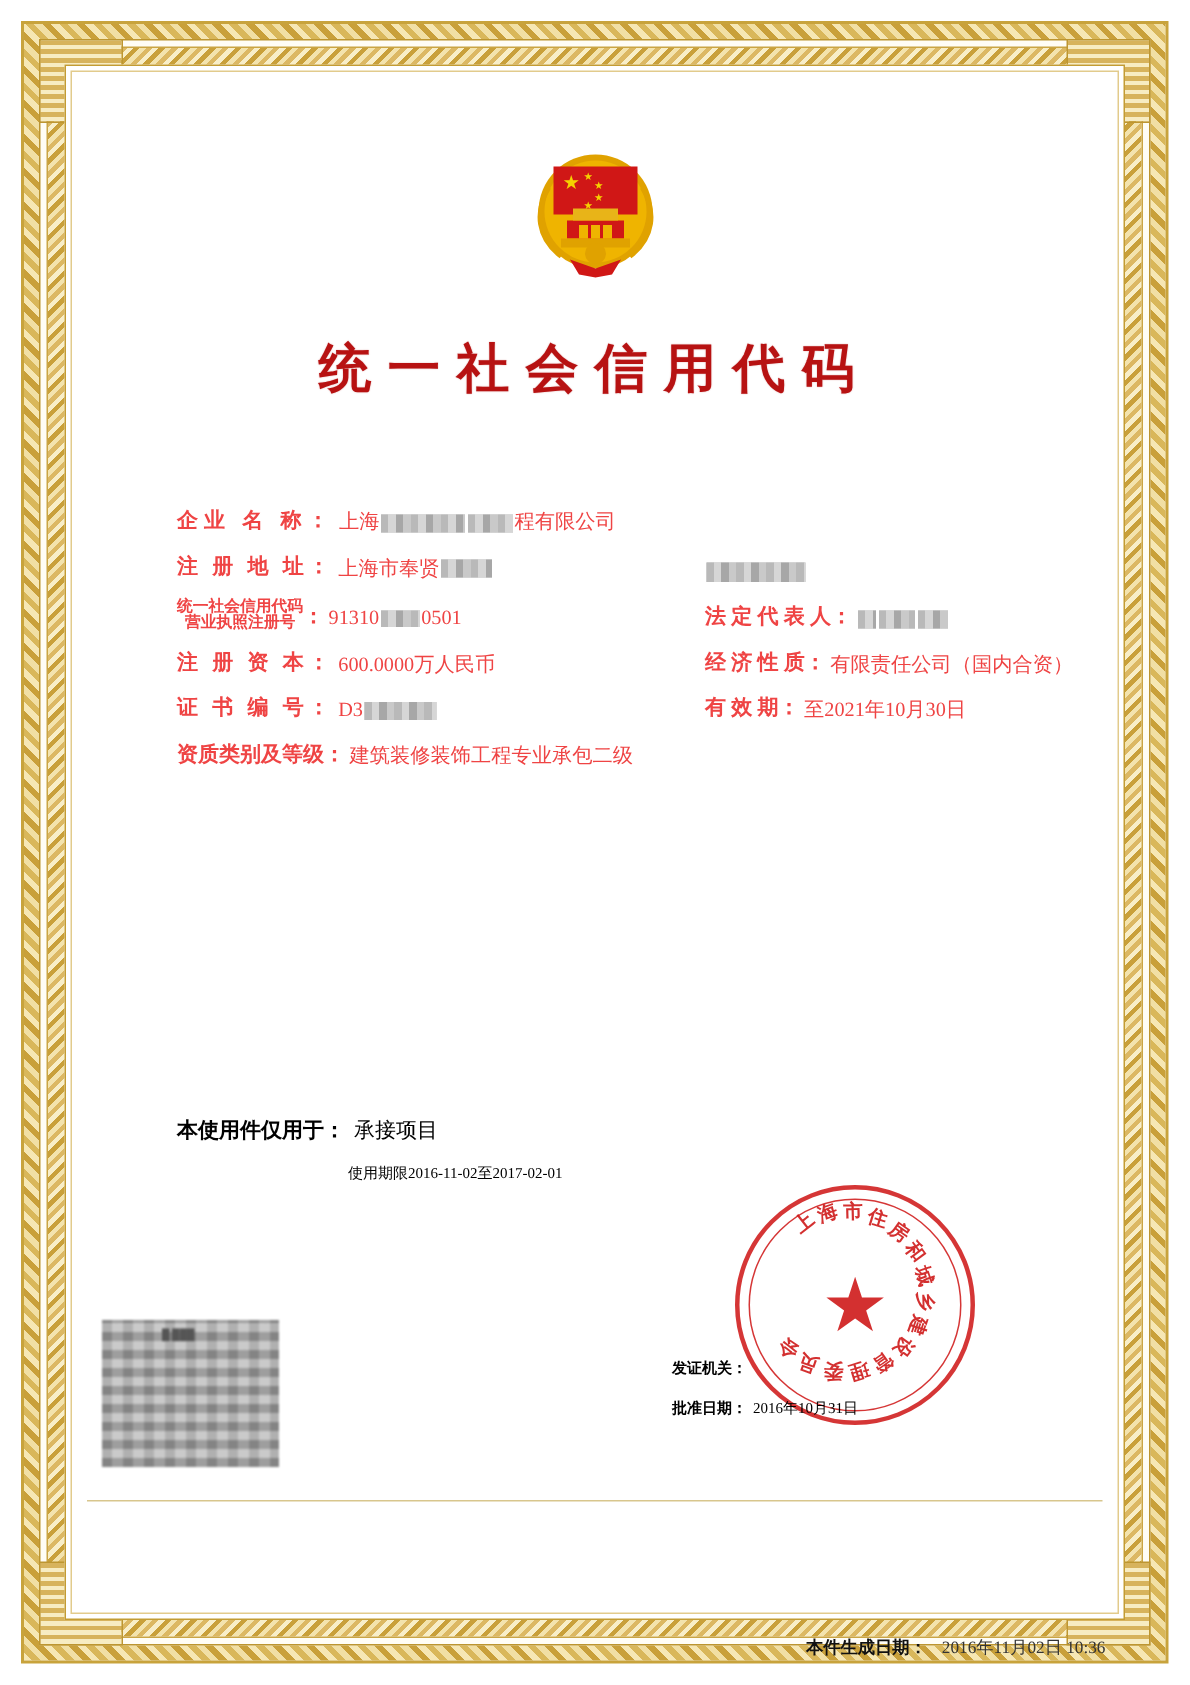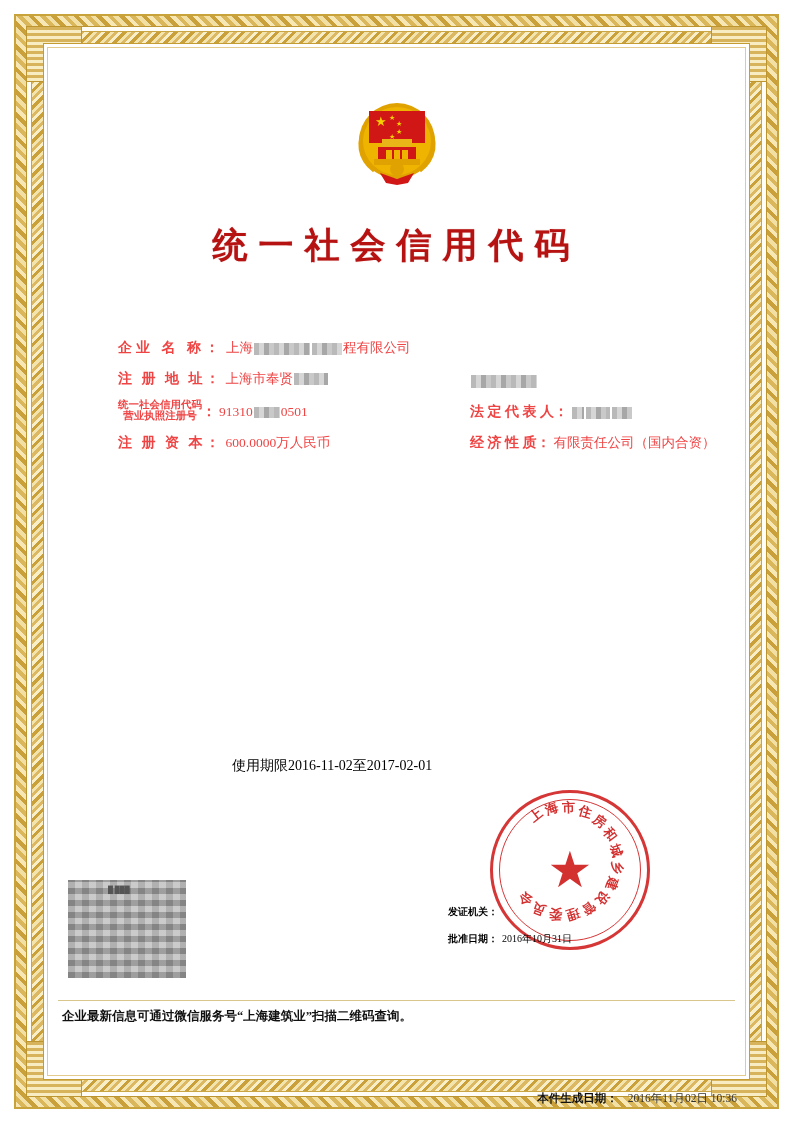--- a/index.html
+++ b/index.html
@@ -184,21 +184,21 @@
     position: absolute;
     left: 68px;
     top: 695px;
     font-size: 14px;
   }
   .usage .u-line1 { font-weight: bold; }
   .usage .u-line1 .u-val { font-weight: normal; padding-left: 6px; }
   .usage .u-line2 {
     margin-top: 12px;
     padding-left: 114px;
-    font-size: 14px;
+    font-size: 10px;
   }
 
   
   .issuer {
     position: absolute;
     left: 398px;
     top: 855px;
     font-size: 10px;
   }
   .issuer .i-row {
@@ -402,25 +402,44 @@
         <div class="cell left">
           <span class="lbl sp3">注 册 资 本：</span>
           <span class="val">600.0000万人民币</span>
         </div>
         <div class="cell right">
           <span class="lbl sp0">经 济 性 质：</span>
           <span class="val">有限责任公司（国内合资）</span>
         </div>
       </div>
 
-
+      <div class="row">
+        <div class="cell left">
+          <span class="lbl sp3">证 书 编 号：</span>
+          <span class="val">D3<span class="redact" style="width:48px;height:12px"></span></span>
+        </div>
+        <div class="cell right">
+          <span class="lbl sp0">有  效  期：</span>
+          <span class="val">至2021年10月30日</span>
+        </div>
+      </div>
+
+      <div class="row">
+        <div class="cell left" style="width:auto">
+          <span class="lbl sp0">资质类别及等级：</span>
+          <span class="val">建筑装修装饰工程专业承包二级</span>
+        </div>
+      </div>
 
     </div>
 
     <div class="usage">
+      <div class="u-line1">
+        <span>本使用件仅用于：</span><span class="u-val">承接项目</span>
+      </div>
       <div class="u-line2">使用期限2016-11-02至2017-02-01</div>
     </div>
 
     <div class="qr">
       <div class="qr-txt">█ ███</div>
     </div>
 
     <div class="seal">
       <div class="seal-ring"></div>
       <div class="seal-ring inner"></div>
@@ -449,21 +468,20 @@
         <span class="i-lbl">发证机关：</span>
         <span class="i-val"></span>
       </div>
       <div class="i-row">
         <span class="i-lbl">批准日期：</span>
         <span class="i-val">2016年10月31日</span>
       </div>
     </div>
 
     <div class="footer-sep"></div>
-    <div class="footer-note">企业最新信息可通过微信服务号“上海建筑业”扫描二维码查询。</div>
 
   </div>
 
   <div class="generated">
     <span class="g-lbl">本件生成日期：</span>
     <span class="g-val">2016年11月02日 10:36</span>
   </div>
 
 </div>
 

